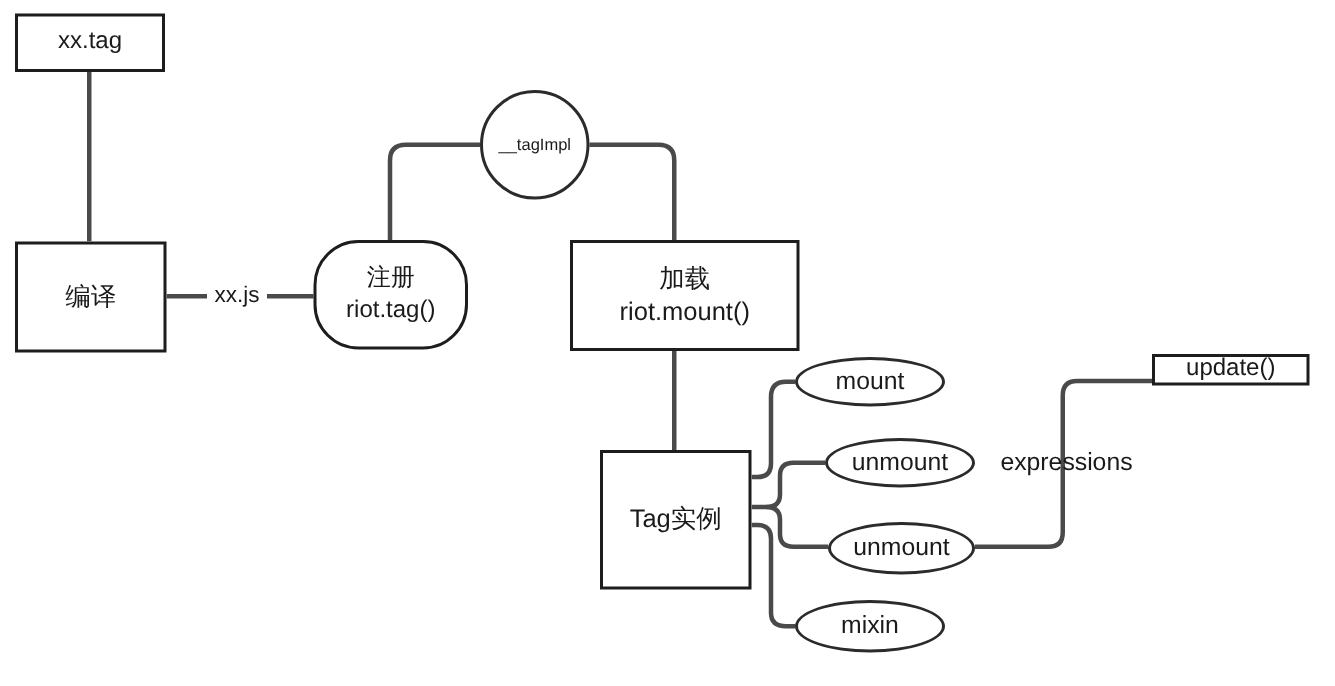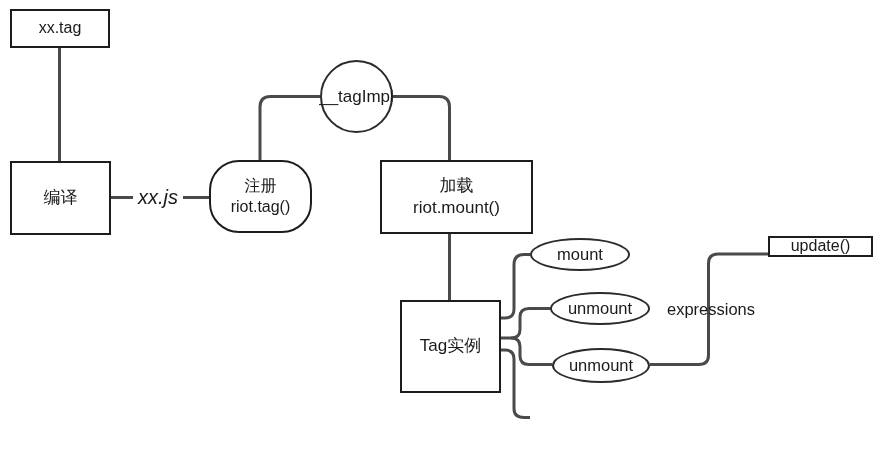--- a/index.html
+++ b/index.html
@@ -35,31 +35,30 @@
     font-size:16.5px;
     white-space:nowrap;
   }
   .circle{
     position:absolute;
     display:flex;align-items:center;justify-content:center;
     background:#ffffff;
     border:2px solid #2b2b2b;
     border-radius:50%;
     box-sizing:border-box;
-    font-size:17px;
+    font-size:11px;
     white-space:nowrap;
   }
   .edge-label{
     position:absolute;
     background:#ffffff;
     padding:0 5px;
-    font-size:20px;
+    font-size:15px;
     white-space:nowrap;
     transform:translate(-50%,-50%);
-    font-style:italic;
   }
   .plain-label{
     position:absolute;
     font-size:16.5px;
     white-space:nowrap;
     transform:translate(-50%,-50%);
   }
 </style>
 </head>
 <body>
@@ -125,18 +124,21 @@
   </div>
 
   <div class="ellipse" style="left:530px;top:238px;width:100px;height:33px;">
     <span>mount</span>
   </div>
 
   <div class="ellipse" style="left:552px;top:348px;width:98px;height:35px;">
     <span>unmount</span>
   </div>
 
+  <div class="ellipse" style="left:530px;top:400px;width:100px;height:35px;">
+    <span>mixin</span>
+  </div>
 
   <span class="edge-label" style="left:158px;top:197px;">xx.js</span>
 
   <span class="plain-label" style="left:711px;top:309px;">expressions</span>
 
 </div>
 
 </body></html>

